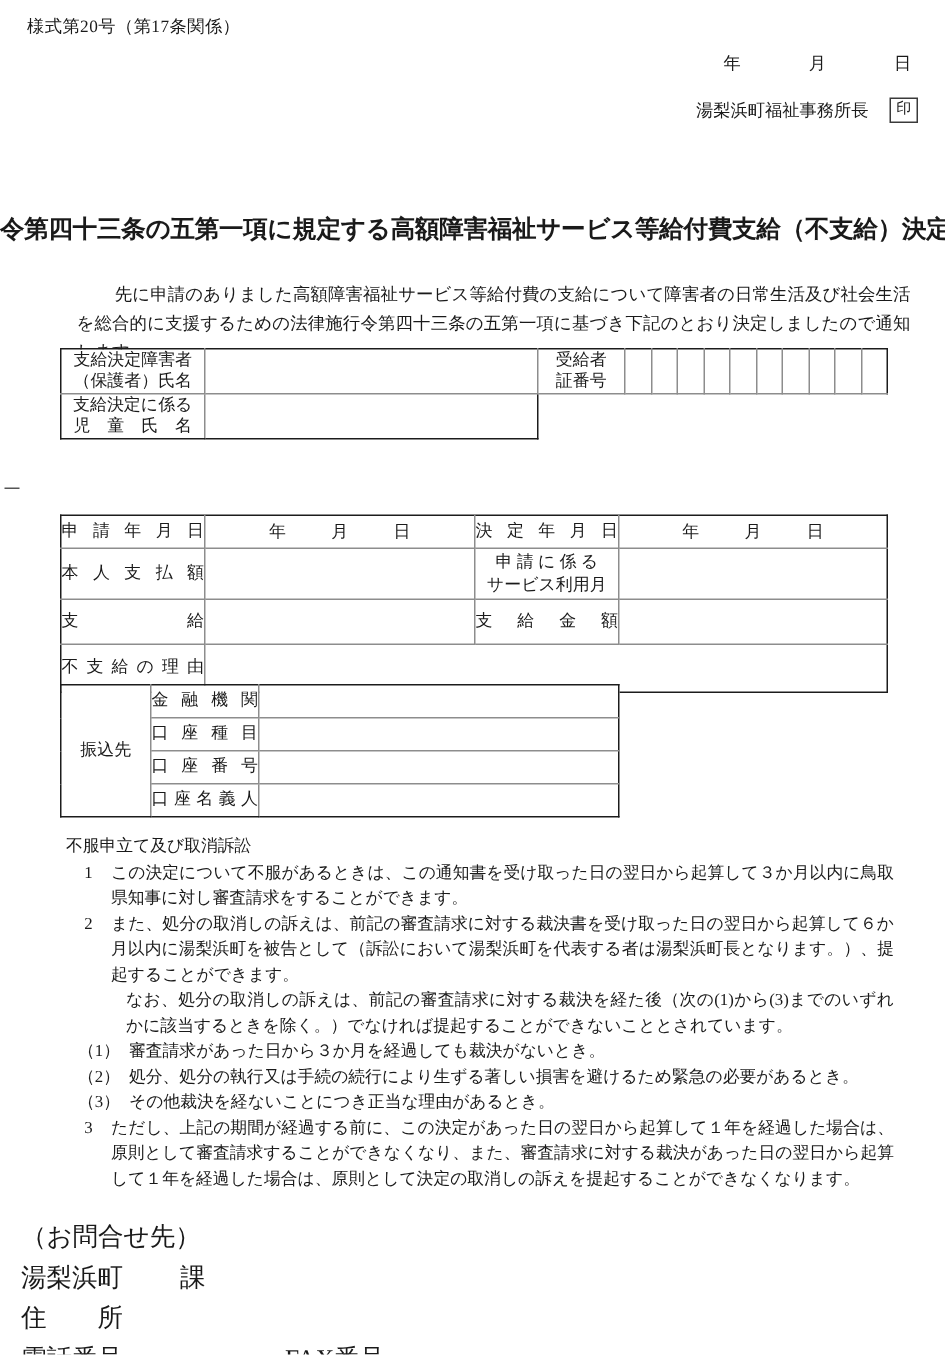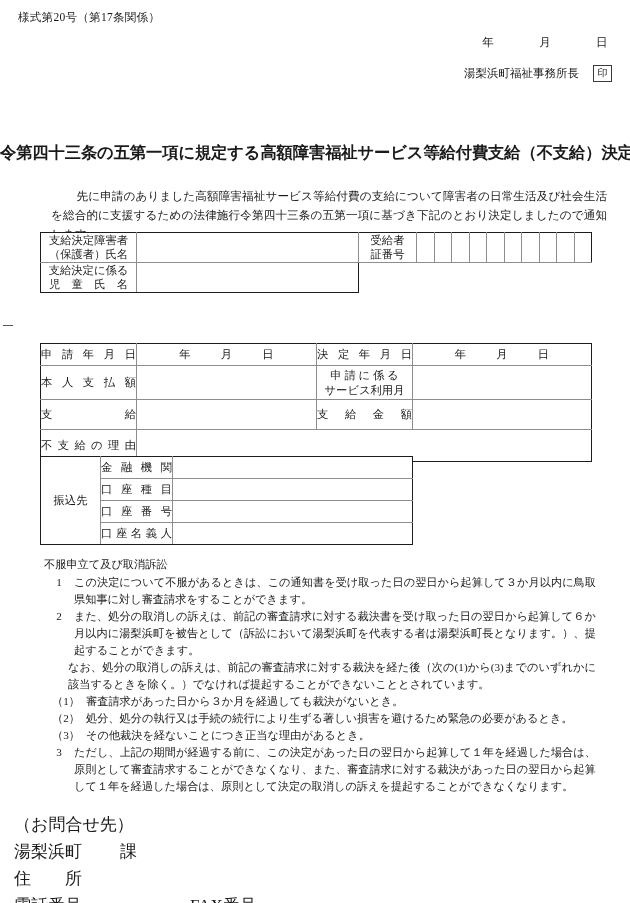--- a/index.html
+++ b/index.html
@@ -183,21 +183,21 @@
     flex: 0 0 30px;
     text-align: center;
     white-space: nowrap;
   }
   .ap-num.wide { width: 34px; flex: 0 0 34px; text-align: left; padding-left: 8px;}
   .ap-body {
     flex: 1;
     text-align: justify;
   }
   .ap-plain {
-    margin-left: 24px;
+    margin-left: 40px;
     text-align: justify;
   }
 
   
   .contact {
     position: absolute;
     left: 14px;
     top: 812px;
     font-size: 17px;
     line-height: 1.58;

